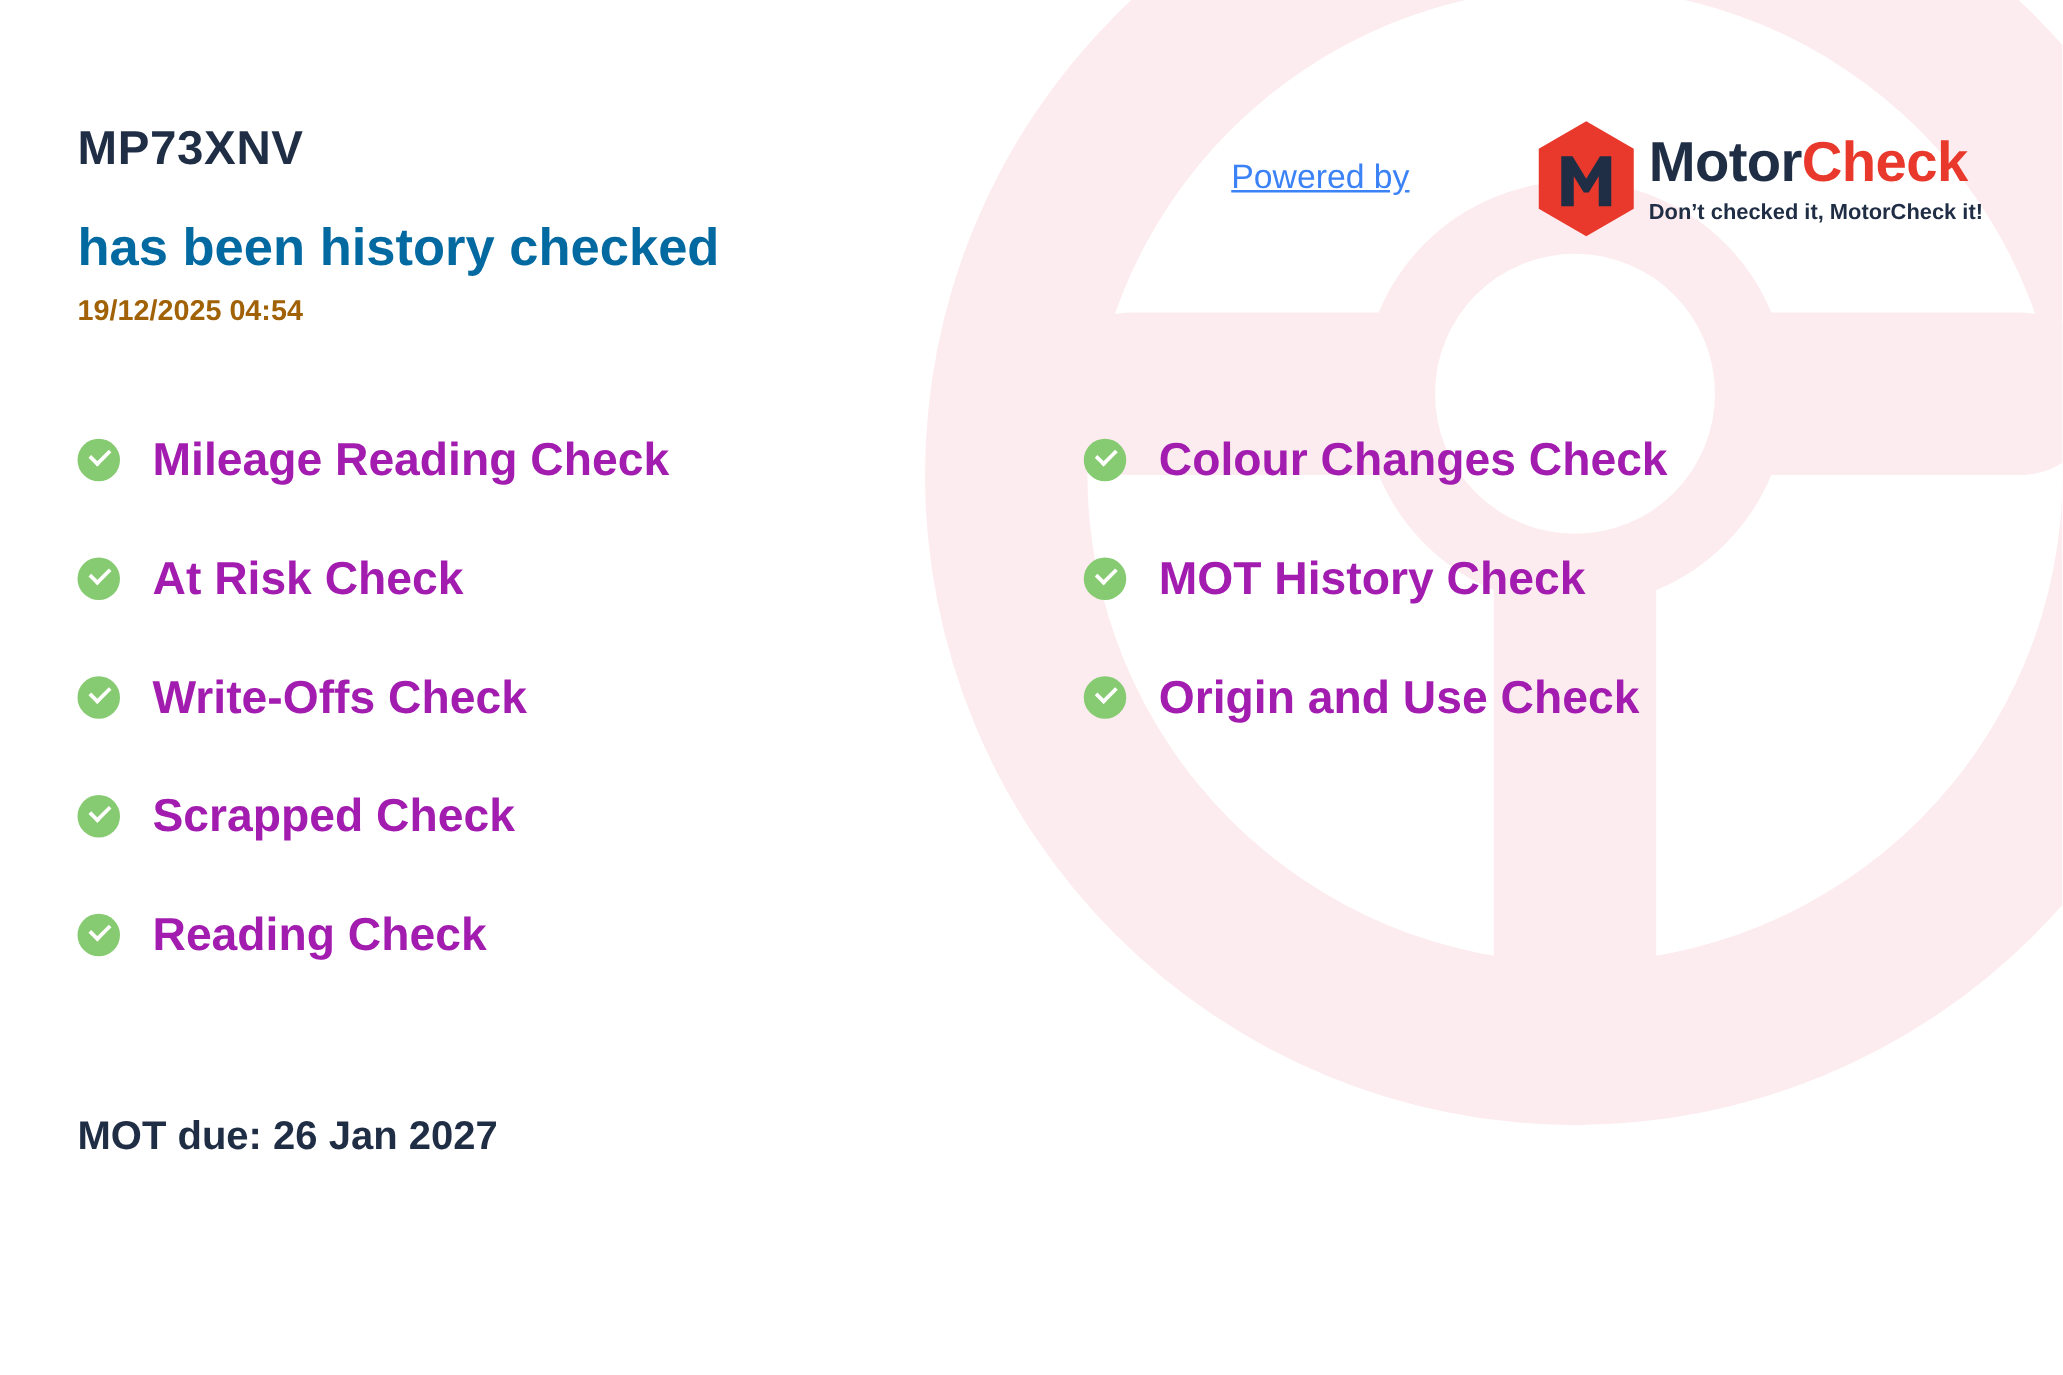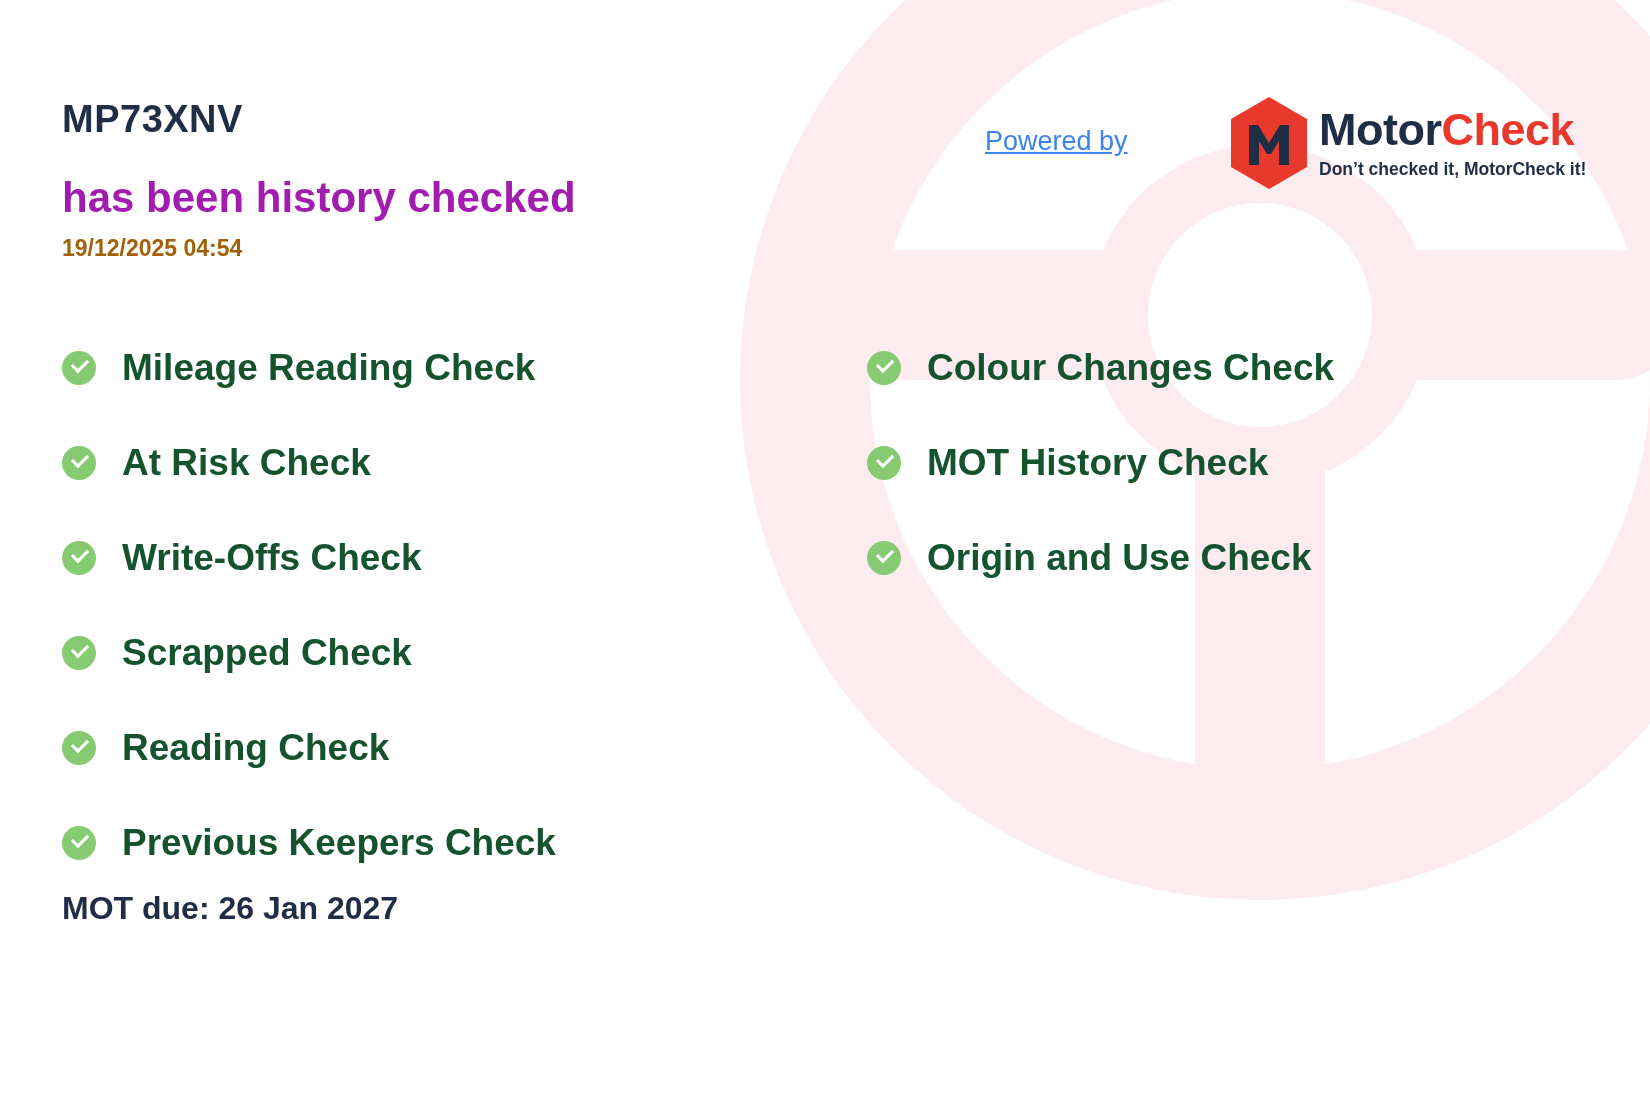--- a/index.html
+++ b/index.html
@@ -38,21 +38,21 @@
     letter-spacing: 0.5px;
     color: #1f2d45;
     line-height: 1.05;
   }
   .headline {
     position: absolute;
     left: 62px;
     top: 175px;
     font-size: 42px;
     font-weight: bold;
-    color: #a21caf;
+    color: #0369a1;
     line-height: 1.1;
   }
   .timestamp {
     position: absolute;
     left: 62px;
     top: 235px;
     font-size: 23px;
     font-weight: bold;
     color: #a16207;
   }
@@ -136,21 +136,21 @@
     top: 8px;
     width: 13px;
     height: 7px;
     border-left: 3.5px solid #ffffff;
     border-bottom: 3.5px solid #ffffff;
     transform: rotate(-45deg);
   }
   .check-label {
     font-size: 37px;
     font-weight: bold;
-    color: #14532d;
+    color: #a21caf;
     white-space: nowrap;
   }
 
   .mot-due {
     position: absolute;
     left: 62px;
     top: 890px;
     font-size: 32px;
     font-weight: bold;
     color: #1f2d45;
@@ -207,24 +207,20 @@
         <span class="check-label">Write-Offs Check</span>
       </div>
       <div class="check-row">
         <span class="tick"></span>
         <span class="check-label">Scrapped Check</span>
       </div>
       <div class="check-row">
         <span class="tick"></span>
         <span class="check-label">Reading Check</span>
       </div>
-      <div class="check-row">
-        <span class="tick"></span>
-        <span class="check-label">Previous Keepers Check</span>
-      </div>
     </div>
 
     <div class="col col-right">
       <div class="check-row">
         <span class="tick"></span>
         <span class="check-label">Colour Changes Check</span>
       </div>
       <div class="check-row">
         <span class="tick"></span>
         <span class="check-label">MOT History Check</span>

